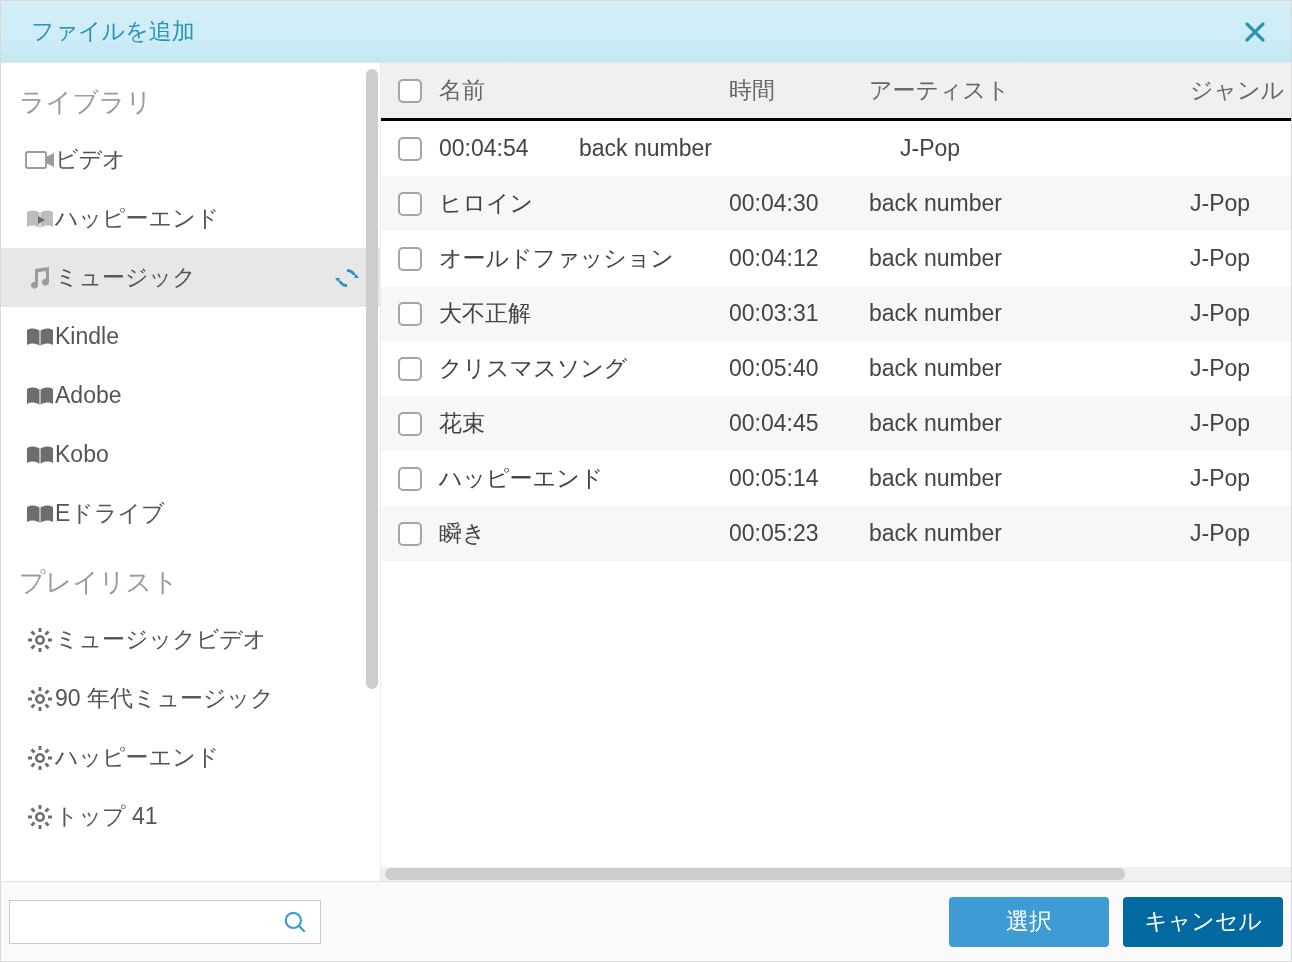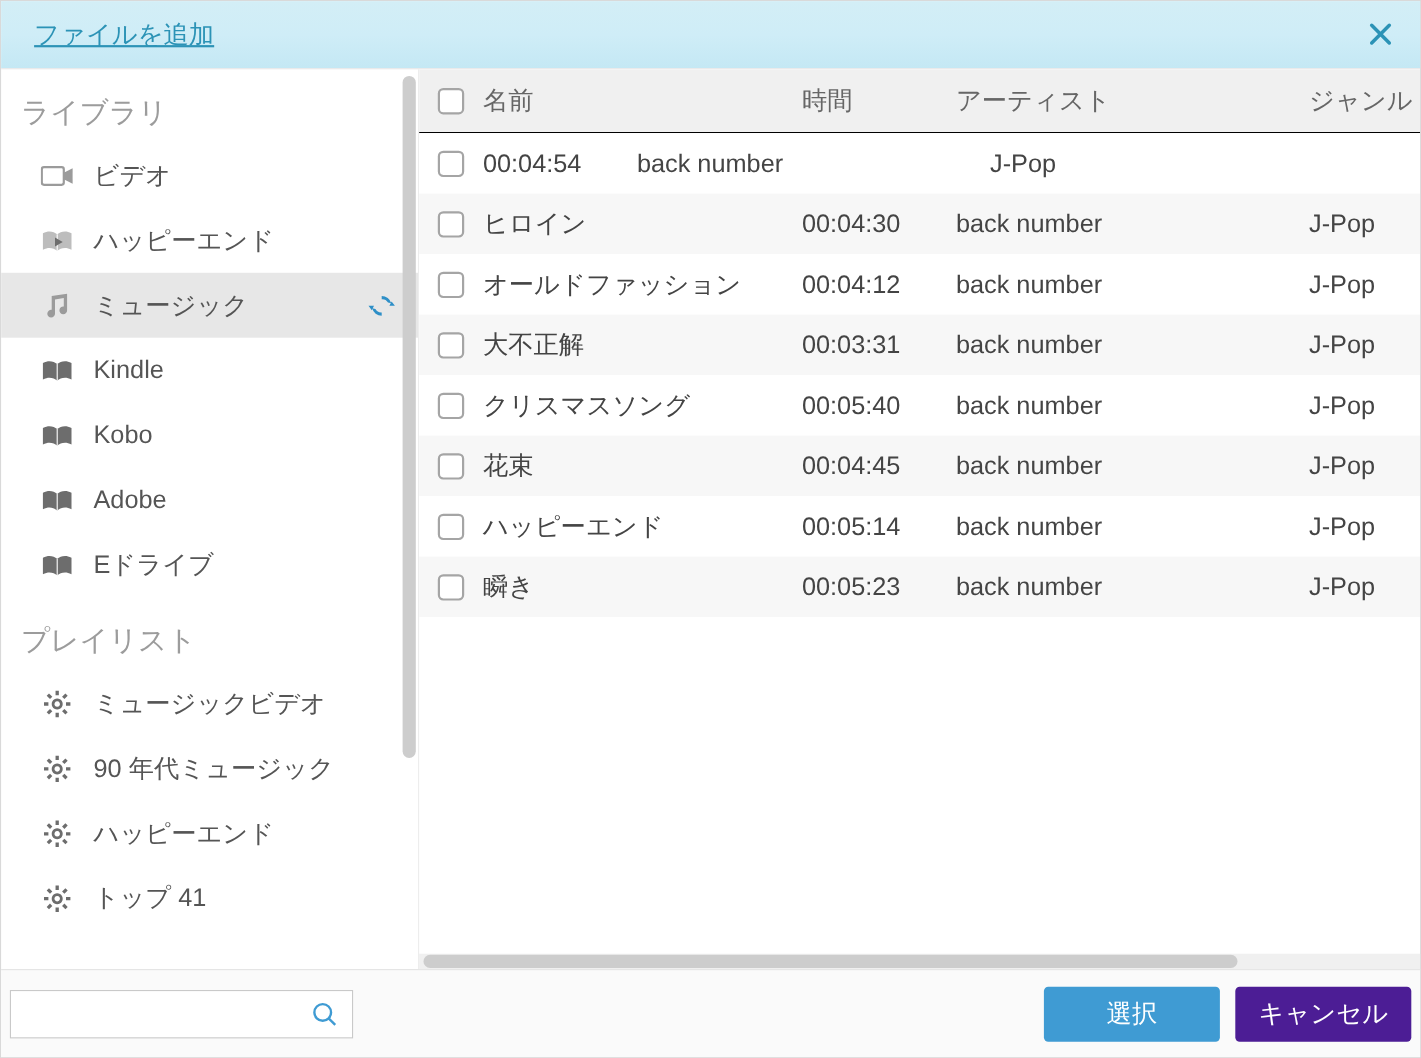--- a/index.html
+++ b/index.html
@@ -1,55 +1,55 @@
 <!DOCTYPE html>
 <html><head>
 <meta charset="utf-8">
 <style>
   * { box-sizing: border-box; margin: 0; padding: 0; }
   html, body { width: 1292px; height: 962px; font-family: "Hiragino Sans", "Meiryo", "Yu Gothic", sans-serif; background: #fff; overflow: hidden; }
   .window { width: 1292px; height: 962px; display: flex; flex-direction: column; border: 1px solid #d9d9d9; }
-  .titlebar { height: 62px; background: linear-gradient(180deg, #d3eef6 0%, #cfedf7 50%, #c4e8f4 100%); display: flex; align-items: center; justify-content: space-between; padding: 0 24px 0 30px; color: #2c93b6; font-size: 23px; border-bottom: 1px solid #e6e6e6; text-decoration: underline; }
+  .titlebar { height: 62px; background: linear-gradient(180deg, #d3eef6 0%, #cfedf7 50%, #c4e8f4 100%); display: flex; align-items: center; justify-content: space-between; padding: 0 24px 0 30px; color: #2c93b6; font-size: 23px; border-bottom: 1px solid #e6e6e6; }
   .titlebar .close { font-size: 34px; font-weight: 700; color: #2c93b6; cursor: pointer; line-height: 1; }
   .body { flex: 1; display: flex; min-height: 0; }
   .sidebar { width: 380px; position: relative; overflow: hidden; border-right: 1px solid #ededed; }
   .sidebar-content { height: 100%; overflow: hidden; }
   .section-label { color: #9c9c9c; font-size: 26px; padding: 22px 0 10px 18px; }
   .sidebar-item {
-    display: flex; align-items: center; height: 59px; padding: 0 20px 0 36px;
-    font-size: 23px; color: #555; cursor: pointer; gap: 18px; position: relative;
+    display: flex; align-items: center; height: 59px; padding: 0 20px 0 24px;
+    font-size: 23px; color: #555; cursor: pointer; position: relative;
   }
   .sidebar-item.active { background: #e7e7e7; }
   .sidebar-item .icon { width: 30px; height: 26px; display: inline-flex; align-items: center; justify-content: center; }
   .sidebar-item .icon svg { width: 30px; height: 26px; }
   .sidebar-item .refresh-icon { margin-left: auto; display: inline-flex; }
   .sidebar-item .refresh-icon svg { width: 26px; height: 26px; }
   .sidebar-scroll { position: absolute; right: 2px; top: 6px; width: 12px; height: 620px; background: #cdcdcd; border-radius: 6px; }
   .main { flex: 1; display: flex; flex-direction: column; min-width: 0; }
   .table { flex: 1; overflow: hidden; position: relative; }
-  .thead { display: flex; align-items: center; height: 58px; background: #f0f0f0; color: #666; font-size: 23px; border-bottom: 1px solid #000000; }
+  .thead { display: flex; align-items: center; height: 58px; background: #f0f0f0; color: #666; font-size: 23px; border-bottom: 3px solid #000000; }
   .col-check { width: 58px; display: flex; align-items: center; justify-content: center; }
   .col-name   { width: 290px; padding-left: 0; }
   .col-time   { width: 140px; }
   .col-artist { width: 282px; }
   .col-genre  { flex: 1; margin-left: 39px; }
   .trow { display: flex; align-items: center; height: 55px; font-size: 23px; color: #444; }
   .trow:nth-child(odd) { background: #ffffff; }
   .trow:nth-child(even) { background: #f7f7f7; }
   .checkbox { width: 24px; height: 24px; border: 2px solid #a5a5a5; border-radius: 5px; background: #fff; cursor: pointer; }
   .hscroll { height: 14px; background: #f0f0f0; position: relative; }
   .hscroll .thumb { position: absolute; left: 4px; top: 1px; height: 12px; width: 740px; background: #cdcdcd; border-radius: 6px; }
   .footer { height: 80px; border-top: 1px solid #e3e3e3; background: #fafafa; display: flex; align-items: center; padding: 0 8px; gap: 14px; }
   .search { width: 312px; height: 44px; border: 1px solid #c9c9c9; background: #fff; display: flex; align-items: center; padding: 0 12px; }
   .search input { border: none; outline: none; flex: 1; font-size: 18px; background: transparent; }
   .search .search-ico svg { width: 26px; height: 26px; display: block; }
   .footer-spacer { flex: 1; }
   .btn { min-width: 160px; height: 50px; border-radius: 4px; color: #fff; font-size: 23px; display: flex; align-items: center; justify-content: center; cursor: pointer; border: none; }
   .btn-primary { background: #3f9bd3; }
-  .btn-secondary { background: #4c1d95; }
+  .btn-secondary { background: #0369a1; }
 </style>
 </head>
 <body>
 
 <div class="window">
 
   <div class="titlebar">
     <span>ファイルを追加</span>
     <span class="close">
       <svg viewBox="0 0 24 24" width="24" height="24" fill="none" stroke="#2c93b6" stroke-width="3.2" stroke-linecap="round">
@@ -106,30 +106,30 @@
               </span>
               <span>Kindle</span>
             </div>
             <div class="sidebar-item">
               <span class="icon">
                 <svg viewBox="0 0 30 22" fill="#6d6d6d">
                   <path d="M2 4 C8 1 12 3 15 5 C18 3 22 1 28 4 V19 C22 16 18 18 15 20 C12 18 8 16 2 19 Z"></path>
                   <path d="M15 5 V20" stroke="#fff" stroke-width="1"></path>
                 </svg>
               </span>
-              <span>Kobo</span>
+              <span>Adobe</span>
             </div>
             <div class="sidebar-item">
               <span class="icon">
                 <svg viewBox="0 0 30 22" fill="#6d6d6d">
                   <path d="M2 4 C8 1 12 3 15 5 C18 3 22 1 28 4 V19 C22 16 18 18 15 20 C12 18 8 16 2 19 Z"></path>
                   <path d="M15 5 V20" stroke="#fff" stroke-width="1"></path>
                 </svg>
               </span>
-              <span>Adobe</span>
+              <span>Kobo</span>
             </div>
             <div class="sidebar-item">
               <span class="icon">
                 <svg viewBox="0 0 30 22" fill="#6d6d6d">
                   <path d="M2 4 C8 1 12 3 15 5 C18 3 22 1 28 4 V19 C22 16 18 18 15 20 C12 18 8 16 2 19 Z"></path>
                   <path d="M15 5 V20" stroke="#fff" stroke-width="1"></path>
                 </svg>
               </span>
               <span>Eドライブ</span>
             </div>

